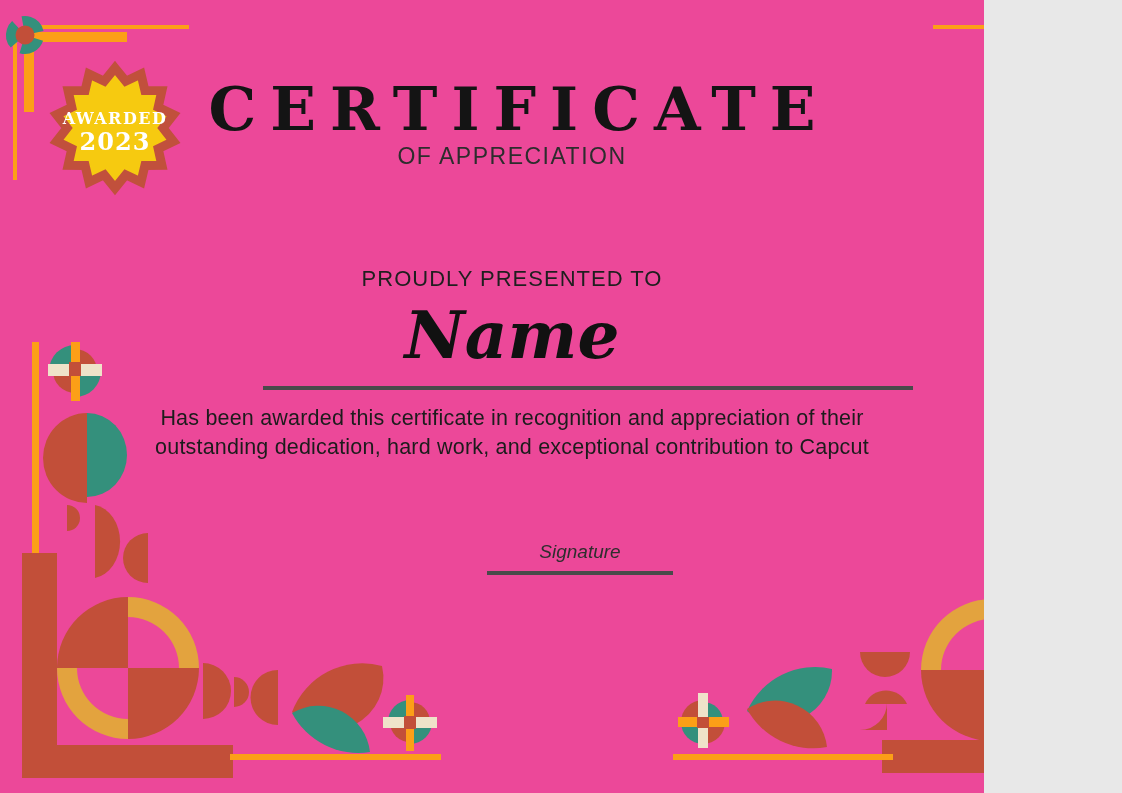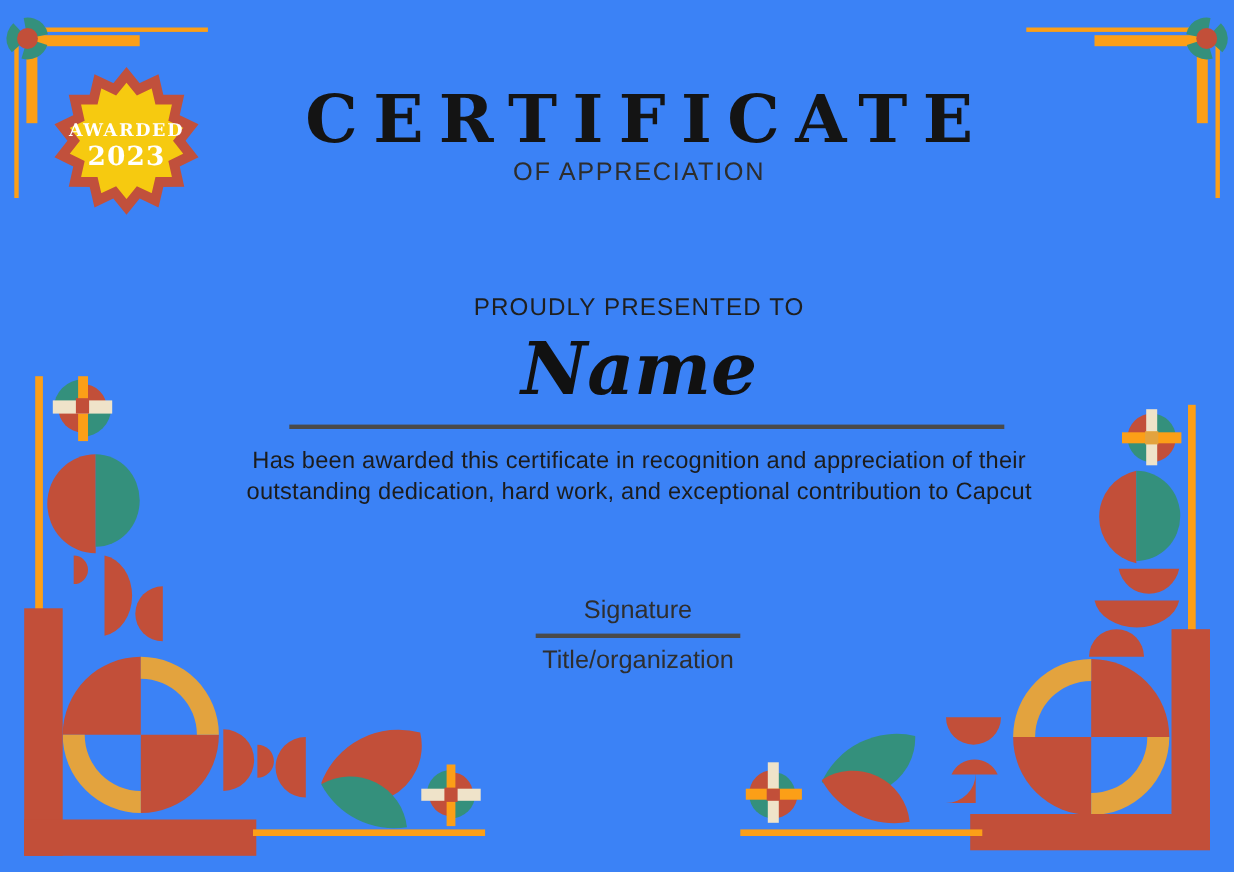--- a/index.html
+++ b/index.html
@@ -1,29 +1,29 @@
 <!DOCTYPE html>
 <html><head>
 <meta charset="utf-8">
 <style>
   html,body{margin:0;padding:0;background:#e8e8e8;}
-  .canvas{position:relative;width:1122px;height:793px;background:#3b82f6;overflow:hidden;
+  .canvas{position:relative;width:984px;height:793px;background:#ec4899;overflow:hidden;
           font-family:"Liberation Sans",sans-serif;color:#1a1a1a;}
   .abs{position:absolute;}
   .center-col{left:0;right:0;text-align:center;transform:translateX(20px);}
   .cert-title{top:78px;}
   .cert-title h1{margin:0;font-family:"DejaVu Serif",serif;font-weight:700;font-size:60px;
                  letter-spacing:14px;padding-left:14px;color:#141414;line-height:1.05;}
   .cert-title .sub{margin-top:2px;font-size:23px;letter-spacing:1.5px;color:#2d2d2d;}
   .presented{top:266px;font-size:22px;letter-spacing:1px;color:#1f1f1f;}
   .name{top:296px;font-family:"DejaVu Serif",cursive;font-style:italic;font-weight:700;
         font-size:66px;color:#111;}
   .name-line{top:386px;left:263px;width:650px;height:4px;background:#4a4a4a;}
   .body-text{top:404px;font-size:21.5px;line-height:1.35;color:#1c1c1c;letter-spacing:0.2px;}
-  .sig{top:540px;left:380px;width:400px;text-align:center;font-size:23px;color:#2e2e2e;line-height:1.25;}
+  .sig{top:540px;left:380px;width:400px;text-align:center;font-size:19px;color:#2e2e2e;line-height:1.25;font-style:italic;}
   .sig-line{width:186px;height:4px;background:#4a4a4a;margin:7px auto 5px auto;}
   svg{display:block;}
 </style>
 </head>
 <body>
 
 <div class="canvas">
 
   <svg class="abs" style="left:0;top:0" width="200" height="190" viewBox="0 0 200 190">
     <g>
@@ -67,21 +67,20 @@
   <div class="abs name-line"></div>
 
   <div class="abs center-col body-text">
     <div>Has been awarded this certificate in recognition and appreciation of their</div>
     <div>outstanding dedication, hard work, and exceptional contribution to Capcut</div>
   </div>
 
   <div class="abs sig">
     <div>Signature</div>
     <div class="sig-line"></div>
-    <div>Title/organization</div>
   </div>
 
   <svg class="abs" style="left:0;top:333px" width="450" height="460" viewBox="0 0 450 460">
 
     <rect x="32" y="9" width="7" height="215" fill="#FC9F17"></rect>
 
     <g>
       <path d="M75,38 L75,12 A26,26 0 0 0 49,38 Z" fill="#34907C"></path>
       <path d="M75,38 L75,16 A22,22 0 0 1 97,38 Z" fill="#C24F39"></path>
       <path d="M75,38 L53,38 A22,22 0 0 0 75,60 Z" fill="#C24F39"></path>

